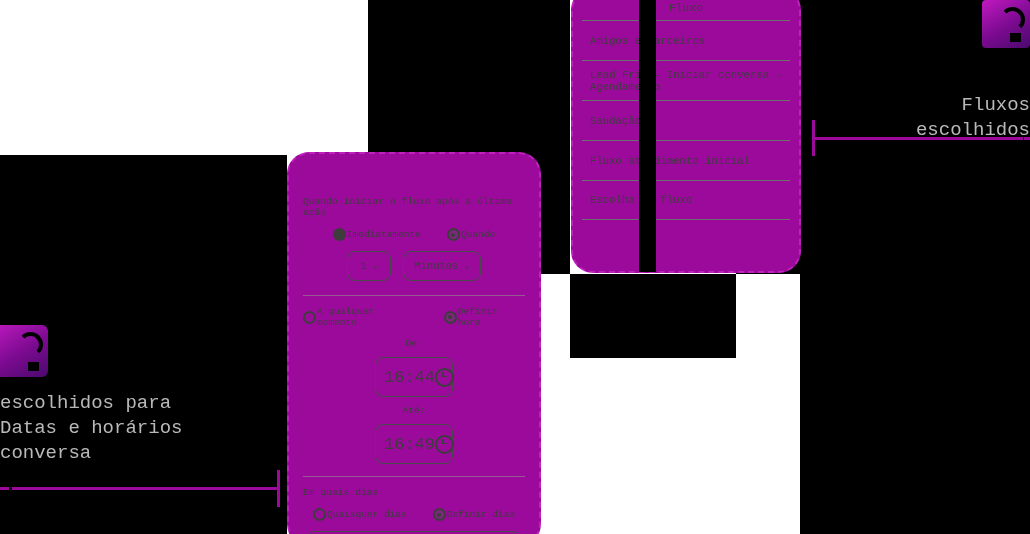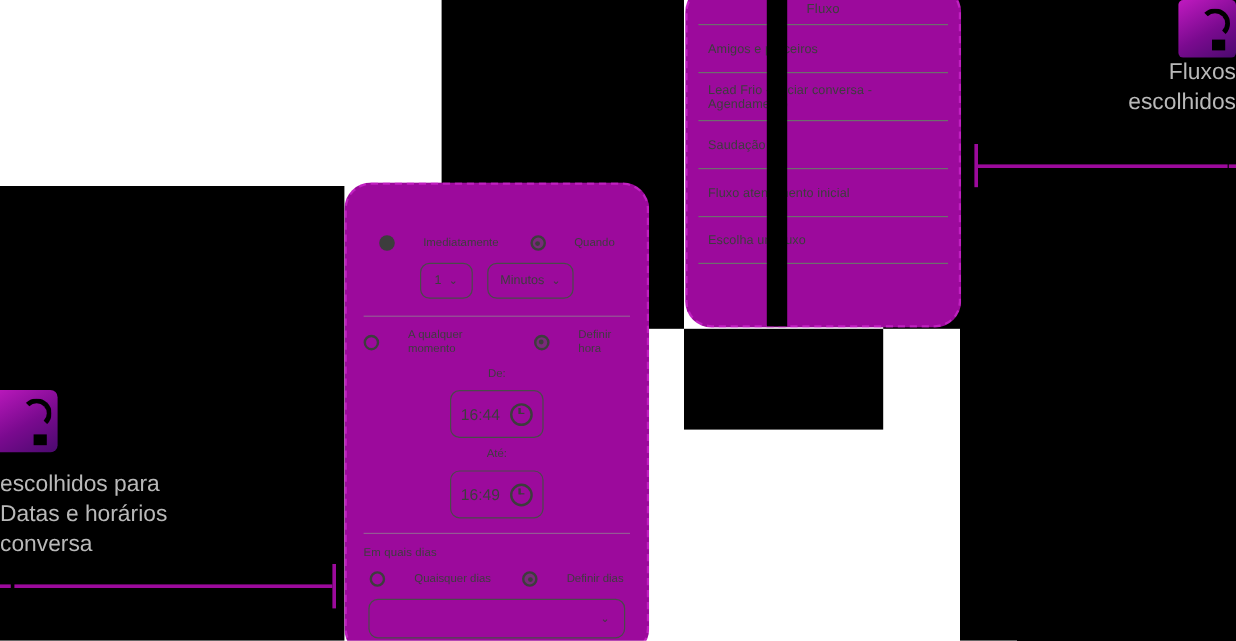--- a/index.html
+++ b/index.html
@@ -3,21 +3,21 @@
 <meta charset="utf-8">
 <style>
   html,body{margin:0;padding:0;}
   body{
     width:1030px;height:534px;
     background:#ffffff;
     font-family:"Liberation Sans", sans-serif;
     overflow:hidden;
     position:relative;
   }
-  .stage{position:absolute;left:0;top:0;width:1030px;height:534px;overflow:hidden;}
+  .stage{position:absolute;left:0;top:0;width:1030px;height:534px;overflow:hidden;font-family:Liberation Mono, monospace;}
 
   
   .mask{position:absolute;background:#000000;}
   .m1{left:368px;top:0;width:202px;height:274px;}
   .m2{left:800px;top:0;width:230px;height:534px;}
   .m3{left:0;top:155px;width:287px;height:379px;}
   .m6{left:570px;top:274px;width:166px;height:84px;}
   .m7{left:736px;top:0;width:64px;height:274px;}
 
   
@@ -66,21 +66,21 @@
   .flow-row.last{border-bottom:1px solid #6e6e6e;}
 
   
   .form{padding:42px 14px 0 14px;color:#3d3d3d;}
   .form-label{
     font-size:9.5px;color:#3d3d3d;margin-bottom:10px;letter-spacing:.1px;
   }
   .radio-row{
     display:flex;align-items:center;justify-content:center;gap:26px;margin-bottom:10px;
   }
-  .radio-item{display:flex;align-items:center;gap:24px;font-size:9.5px;color:#3d3d3d;}
+  .radio-item{display:flex;align-items:center;gap:1px;font-size:9.5px;color:#3d3d3d;}
   .rb{width:13px;height:13px;border-radius:50%;box-sizing:border-box;flex:none;}
   .rb-filled{background:#3d3d3d;}
   .rb-ring{border:2px solid #3d3d3d;background:#7a2a7a;position:relative;}
   .rb-ring:after{content:"";position:absolute;left:2.5px;top:2.5px;width:4px;height:4px;border-radius:50%;background:#3d3d3d;}
   .rb-empty{border:2px solid #3d3d3d;background:transparent;}
 
   .selects{display:flex;justify-content:center;gap:12px;margin-bottom:14px;}
   .sel{
     border:1.5px solid #4a4a4a;border-radius:8px;
     height:30px;min-width:44px;
@@ -92,21 +92,21 @@
 
   .divider{height:1px;background:#8f8f8f;opacity:.6;margin:4px 0 10px 0;}
 
   .timerow{display:flex;align-items:center;justify-content:center;gap:8px;margin-bottom:12px;flex-direction:column;}
   .timelabel{font-size:9.5px;color:#3d3d3d;}
   .timefield{
     border:1.5px solid #4a4a4a;border-radius:8px;
     height:40px;width:78px;
     display:flex;align-items:center;justify-content:space-between;
     padding:0 8px;box-sizing:border-box;
-    font-size:13px;color:#3d3d3d;
+    font-size:17px;color:#3d3d3d;
   }
   .clock{
     width:15px;height:15px;border-radius:50%;border:2px solid #3d3d3d;
     position:relative;flex:none;
   }
   .clock:before{content:"";position:absolute;left:5px;top:2.5px;width:1.6px;height:5px;background:#3d3d3d;}
   .clock:after{content:"";position:absolute;left:5.5px;top:6px;width:4px;height:1.6px;background:#3d3d3d;}
 
   .multisel{
     border:1.5px solid #4a4a4a;border-radius:8px;
@@ -127,21 +127,21 @@
   .conn-h-left{left:12px;top:487px;width:265px;height:3px;}
   .conn-dash-left{left:0;top:487px;width:9px;height:3px;}
   .conn-v-left{left:277px;top:470px;width:3px;height:37px;}
   .conn-h-right{left:815px;top:137px;width:208px;height:3px;}
   .conn-dash-right{left:1024px;top:137px;width:6px;height:3px;}
   .conn-v-right{left:812px;top:120px;width:3px;height:36px;}
 
   
   .callout{position:absolute;z-index:9;}
   .callout-text{
-    color:#b9b9b9;font-size:19px;line-height:25px;font-weight:400;
+    color:#b9b9b9;font-size:19px;line-height:25px;font-weight:400;margin-top:45px;
   }
   .badge{
     width:48px;height:48px;border-radius:6px;
     background:linear-gradient(150deg,#c01ac0 0%,#7a0a8f 55%,#4a0a6e 100%);
     position:relative;overflow:hidden;
   }
   .badge:before{
     content:"";position:absolute;right:5px;top:7px;
     width:17px;height:17px;border-radius:50%;
     border:4px solid #000;border-left-color:transparent;border-bottom-color:transparent;
@@ -188,20 +188,21 @@
       <div class="flow-row last">
         <span>Escolha um fluxo</span>
       </div>
     </div>
   </div>
   <div class="flowbar"></div>
 
   <div class="panel panel-sched">
     <div class="form">
 
+      <div class="form-label">Quando iniciar o fluxo após a última ação</div>
 
       <div class="radio-row">
         <div class="radio-item">
           <span class="rb rb-filled"></span>
           <span>Imediatamente</span>
         </div>
         <div class="radio-item">
           <span class="rb rb-ring"></span>
           <span>Quando</span>
         </div>

